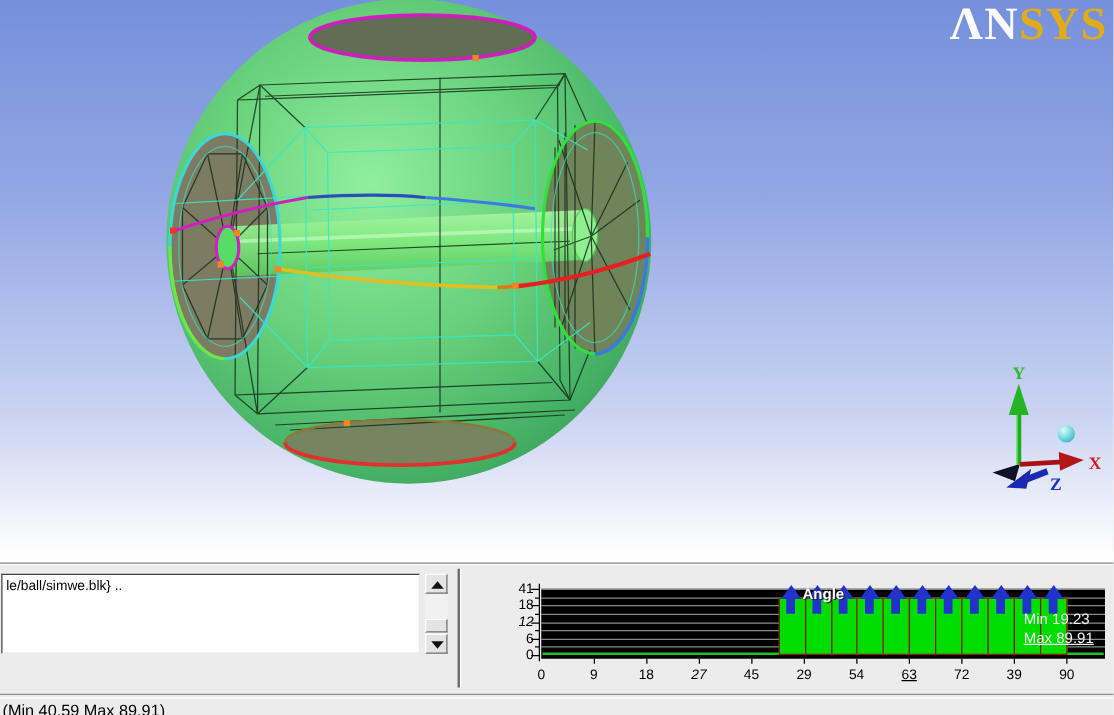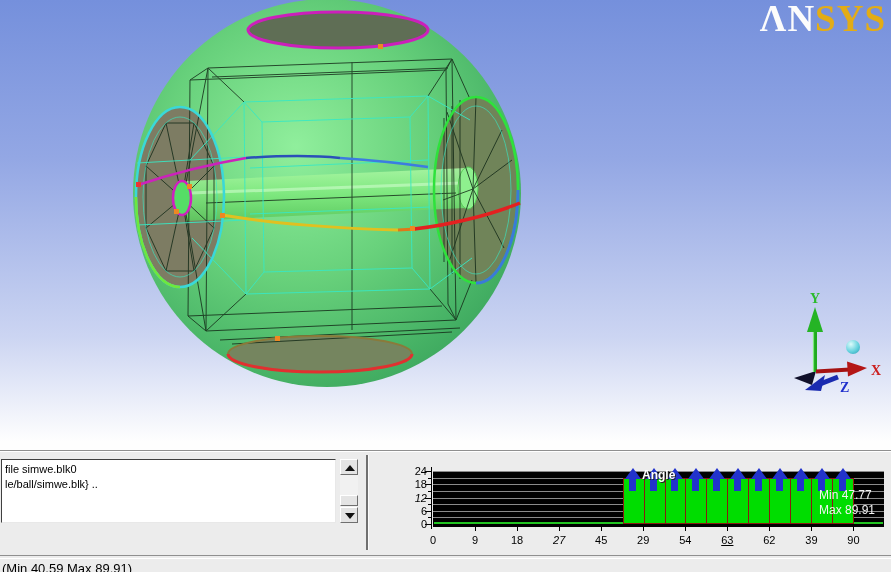--- a/index.html
+++ b/index.html
@@ -163,21 +163,20 @@
       <text x="840" y="392" font-size="14" font-weight="bold" font-family="Liberation Serif, serif" fill="#2030cc">Z</text>
       <circle cx="853" cy="347" r="7" fill="url(#ball)"></circle>
     </g>
 
     <text x="886" y="31" text-anchor="end" font-family="Liberation Serif, serif" font-weight="bold" font-size="37" letter-spacing="1"><tspan fill="#fcfcfc">ΛN</tspan><tspan fill="#e3ac16">SYS</tspan></text>
   </svg>
 
   <div class="bottom-panel">
 
     <div class="console-box">
-      <div>file simwe.blk0</div>
       <div>le/ball/simwe.blk} ..</div>
     </div>
 
     <div class="scrollbar">
       <div class="sb-btn sb-up">
         <div class="sb-tri-up"></div>
       </div>
       <div class="sb-thumb"></div>
       <div class="sb-btn sb-down">
         <div class="sb-tri-down"></div>
@@ -192,21 +191,21 @@
     <div class="tick" style="left: 431px; top: 16px; width: 1px; height: 62px;"></div>
         <div class="hist-grid" style="left: 433px; width: 451px; top: 66.375px; background: rgb(138, 138, 138);"></div>
         <div class="hist-grid" style="left: 433px; width: 451px; top: 59.75px; background: rgb(138, 138, 138);"></div>
         <div class="hist-grid" style="left: 433px; width: 451px; top: 53.125px; background: rgb(138, 138, 138);"></div>
         <div class="hist-grid" style="left: 433px; width: 451px; top: 46.5px; background: rgb(138, 138, 138);"></div>
         <div class="hist-grid" style="left: 433px; width: 451px; top: 39.875px; background: rgb(138, 138, 138);"></div>
         <div class="hist-grid" style="left: 433px; width: 451px; top: 33.25px; background: rgb(138, 138, 138);"></div>
         <div class="hist-grid" style="left: 433px; width: 451px; top: 26.625px; background: rgb(138, 138, 138);"></div>
         <div class="hist-grid" style="left: 433px; width: 451px; top: 20px; background: rgb(138, 138, 138);"></div>
         <div class="hist-base" style="left: 434px; width: 449px; top: 71px; background: rgb(33, 195, 33);"></div>
-        <div class="hist-ylab" style="left: 403px; top: 14px;">24</div>
+        <div class="hist-ylab" style="left: 403px; top: 14px;">41</div>
         <div class="tick" style="left: 425px; top: 20px; width: 7px; height: 1px;"></div>
         <div class="hist-ylab" style="left: 403px; top: 27.25px;">18</div>
         <div class="tick" style="left: 425px; top: 33.25px; width: 7px; height: 1px;"></div>
         <div class="hist-ylab" style="left: 403px; top: 40.5px; font-style: italic;">12</div>
         <div class="tick" style="left: 425px; top: 46.5px; width: 7px; height: 1px;"></div>
         <div class="hist-ylab" style="left: 403px; top: 53.75px;">6</div>
         <div class="tick" style="left: 425px; top: 59.75px; width: 7px; height: 1px;"></div>
         <div class="hist-ylab" style="left: 403px; top: 67px;">0</div>
         <div class="tick" style="left: 425px; top: 73px; width: 7px; height: 1px;"></div>
         <div class="tick" style="left: 428px; top: 26.625px; width: 4px; height: 1px;"></div>
@@ -221,21 +220,21 @@
         <div class="hist-xlab" style="left: 547.144px; top: 83px; font-style: italic;">27</div>
         <div class="tick" style="left: 559.144px; top: 76px; width: 1px; height: 4px;"></div>
         <div class="hist-xlab" style="left: 589.192px; top: 83px;">45</div>
         <div class="tick" style="left: 601.192px; top: 76px; width: 1px; height: 4px;"></div>
         <div class="hist-xlab" style="left: 631.24px; top: 83px;">29</div>
         <div class="tick" style="left: 643.24px; top: 76px; width: 1px; height: 4px;"></div>
         <div class="hist-xlab" style="left: 673.288px; top: 83px;">54</div>
         <div class="tick" style="left: 685.288px; top: 76px; width: 1px; height: 4px;"></div>
         <div class="hist-xlab" style="left: 715.336px; top: 83px; text-decoration: underline;">63</div>
         <div class="tick" style="left: 727.336px; top: 76px; width: 1px; height: 4px;"></div>
-        <div class="hist-xlab" style="left: 757.384px; top: 83px;">62</div>
+        <div class="hist-xlab" style="left: 757.384px; top: 83px;">72</div>
         <div class="tick" style="left: 769.384px; top: 76px; width: 1px; height: 4px;"></div>
         <div class="hist-xlab" style="left: 799.432px; top: 83px;">39</div>
         <div class="tick" style="left: 811.432px; top: 76px; width: 1px; height: 4px;"></div>
         <div class="hist-xlab" style="left: 841.48px; top: 83px;">90</div>
         <div class="tick" style="left: 853.48px; top: 76px; width: 1px; height: 4px;"></div>
         <div class="hist-bar" style="left: 622.636px; width: 21.9475px; top: 26.625px; height: 46.375px; background: rgb(0, 221, 0); border-color: rgb(139, 26, 16);"></div>
         <div class="arrow" style="left: 625.11px; top: 17px;">
           <div class="head" style="border-bottom-color: rgb(34, 51, 204);"></div>
           <div class="shaft" style="background: rgb(34, 51, 204);"></div>
         </div>
@@ -283,20 +282,20 @@
         <div class="arrow" style="left: 813.638px; top: 17px;">
           <div class="head" style="border-bottom-color: rgb(34, 51, 204);"></div>
           <div class="shaft" style="background: rgb(34, 51, 204);"></div>
         </div>
         <div class="hist-bar" style="left: 832.112px; width: 21.9475px; top: 26.625px; height: 46.375px; background: rgb(0, 221, 0); border-color: rgb(139, 26, 16);"></div>
         <div class="arrow" style="left: 834.586px; top: 17px;">
           <div class="head" style="border-bottom-color: rgb(34, 51, 204);"></div>
           <div class="shaft" style="background: rgb(34, 51, 204);"></div>
         </div>
         <div class="hist-title" style="left:642px;top:17px;">Angle</div>
-        <div class="hist-anno" style="left:819px;top:37px;">Min 47.77</div>
-        <div class="hist-anno" style="left:819px;top:52px;">Max 89.91</div>
+        <div class="hist-anno" style="left:819px;top:37px;">Min 19.23</div>
+        <div class="hist-anno" style="left:819px;top:52px;text-decoration:underline;">Max 89.91</div>
       </div>
 
     <div class="status-divider"></div>
     <div class="status-text">(Min 40.59 Max 89.91)</div>
   </div>
 </div>
 
 </body></html>

